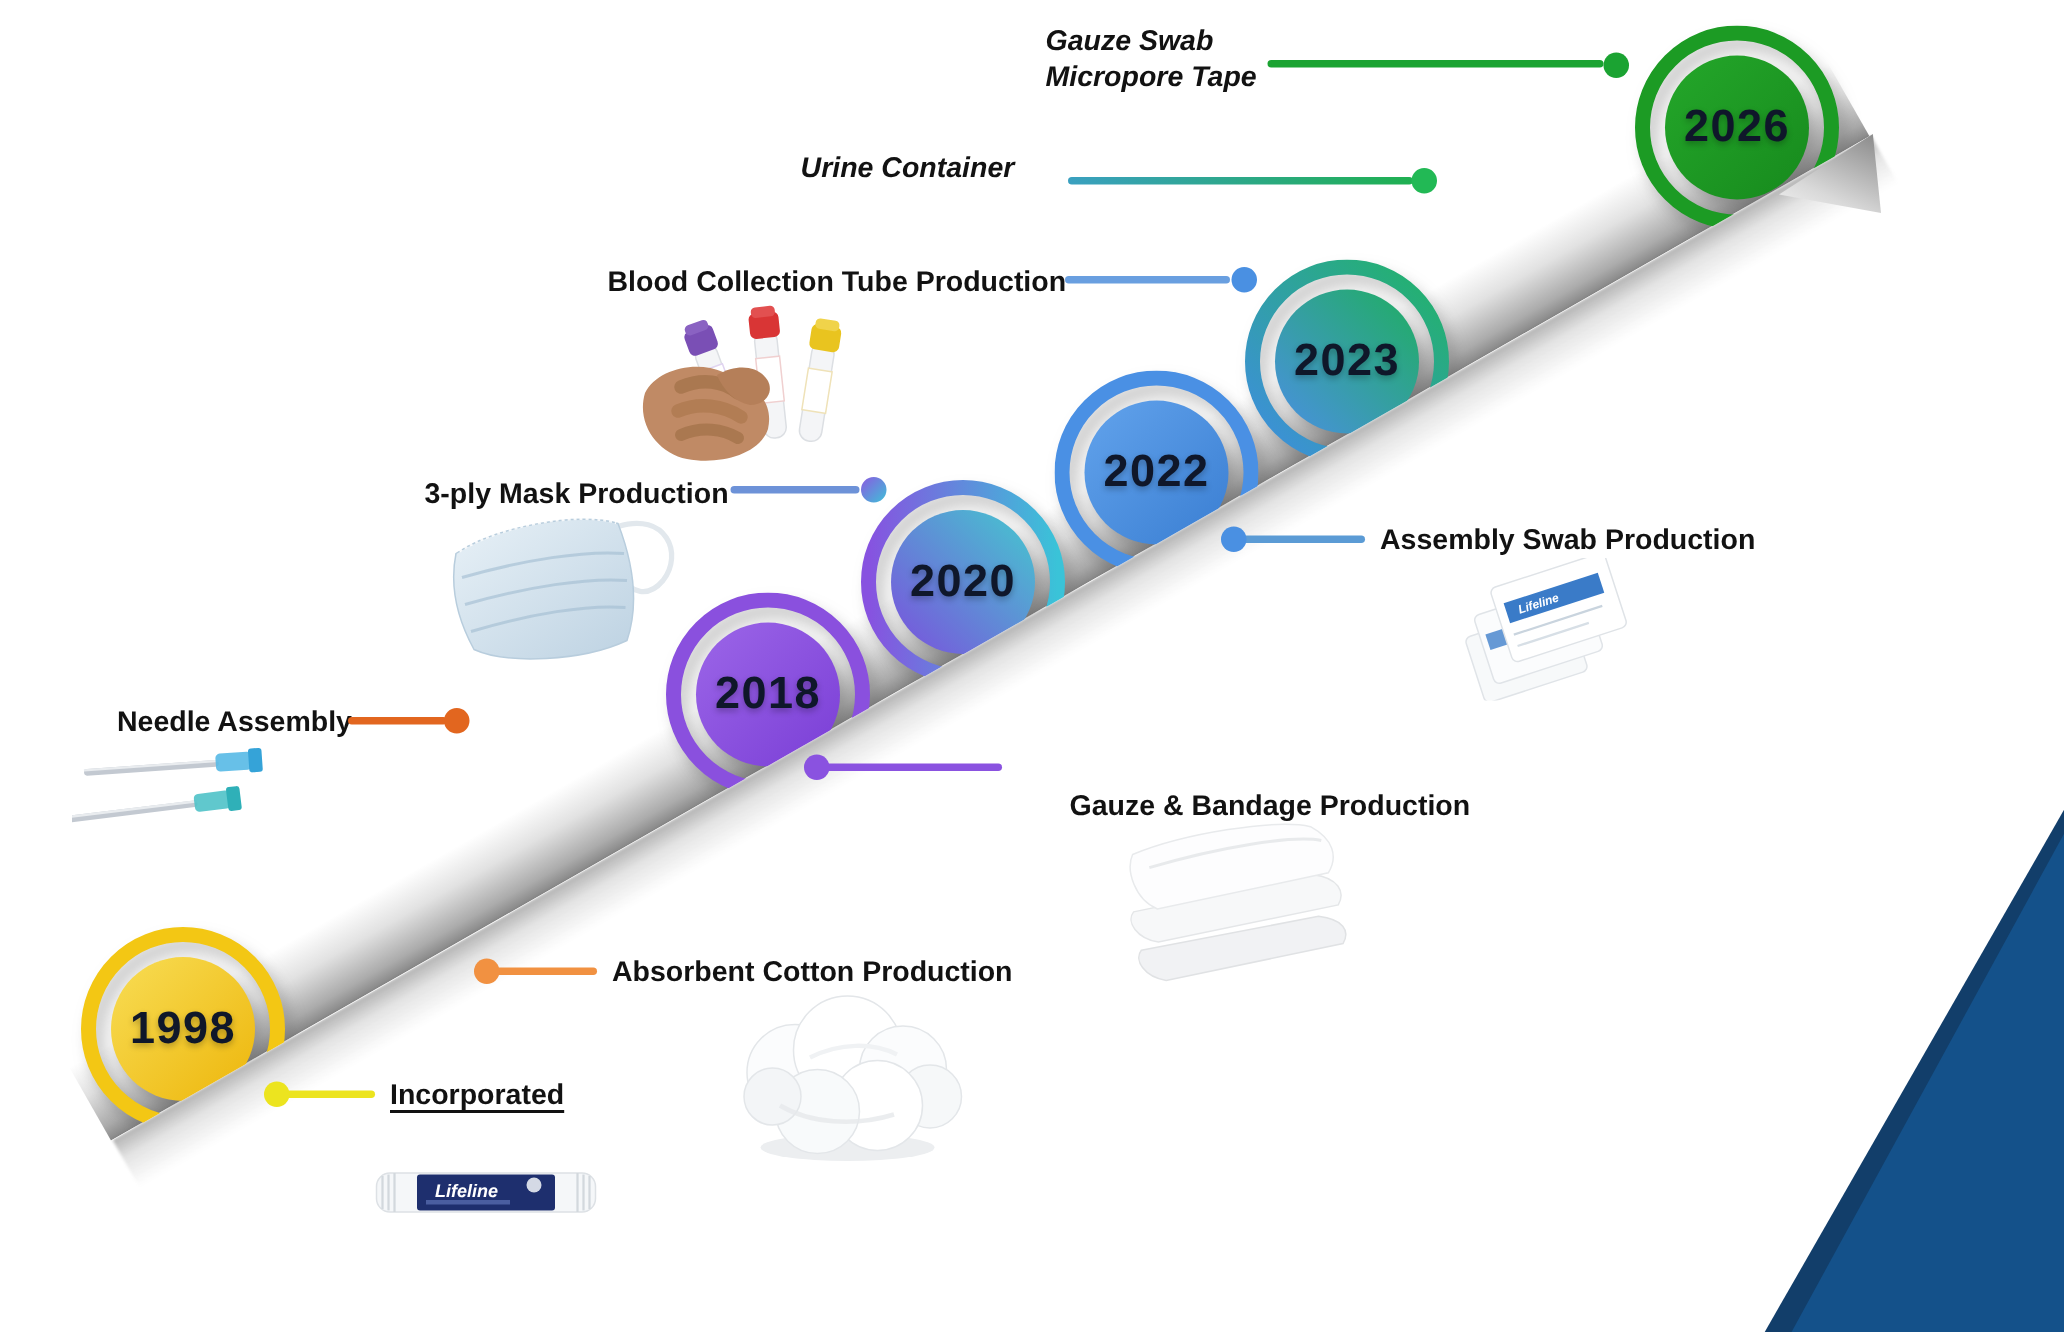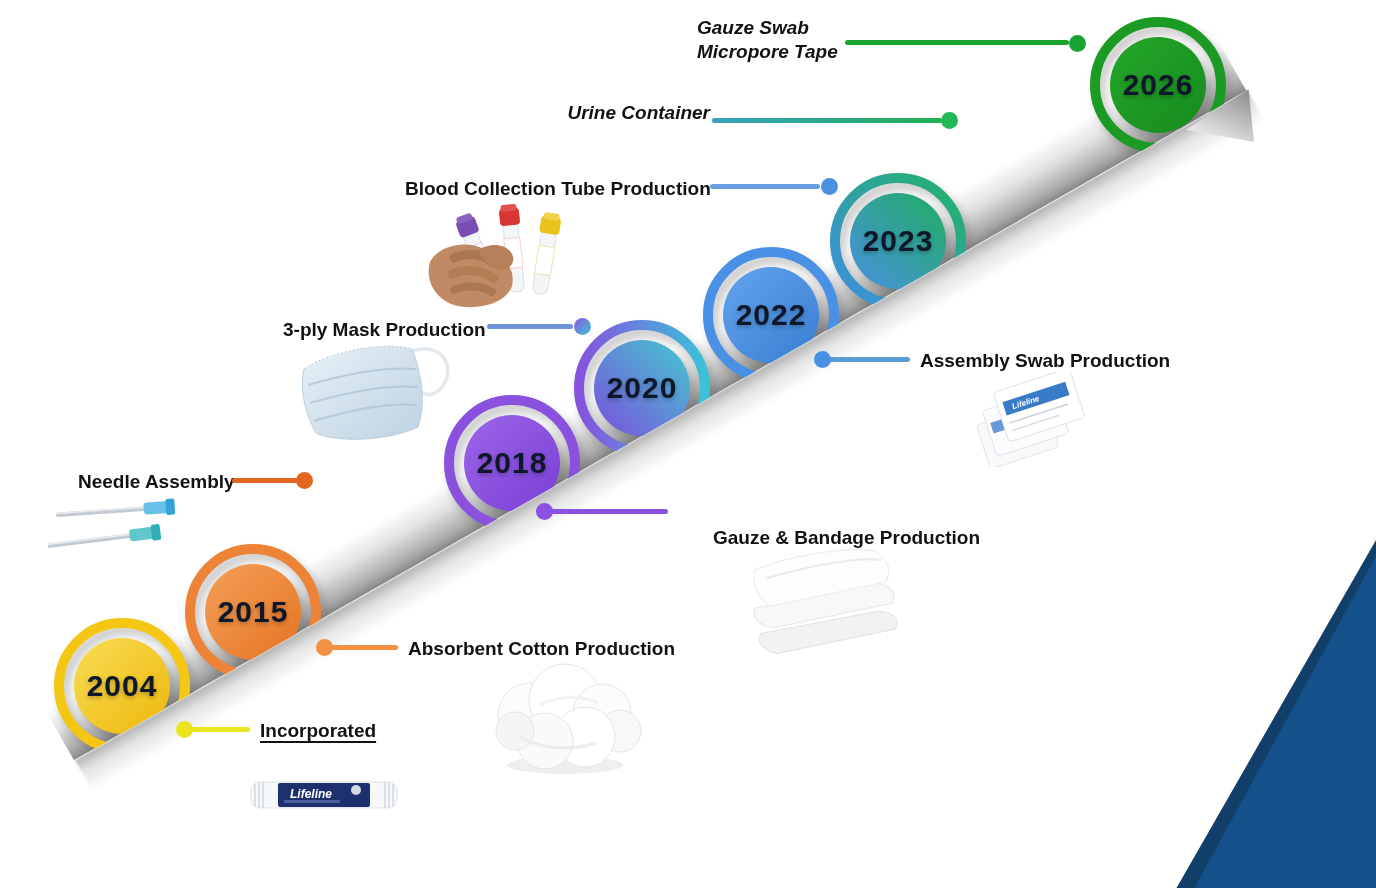--- a/index.html
+++ b/index.html
@@ -34,21 +34,21 @@
   
   .lab{position:absolute;color:#121212;font-size:19px;font-weight:700;line-height:24px;z-index:5;white-space:nowrap;}
   .lab.italic{font-style:italic;}
   .cline{position:absolute;height:5px;border-radius:3px;z-index:5;}
   .cdot{position:absolute;width:17px;height:17px;border-radius:50%;z-index:5;}
 
   #t-gst{left:697px;top:16px;}
   #l-gst{left:845px;top:40px;width:224px;background:#1ba332;}
   #d-gst{left:1069px;top:35px;background:#1ba332;}
 
-  #t-urine{left:500px;top:101px;width:210px;text-align:right;}
+  #t-urine{left:500px;top:101px;width:210px;text-align:center;}
   #l-urine{left:712px;top:118px;width:230px;background:linear-gradient(to right,#3aa0c0,#1fb050);}
   #d-urine{left:941px;top:112px;background:#22b955;}
 
   #t-blood{left:405px;top:177px;}
   #l-blood{left:710px;top:184px;width:110px;background:#699fe0;}
   #d-blood{left:821px;top:178px;background:#4a90e2;}
 
   #t-mask{left:283px;top:318px;}
   #l-mask{left:487px;top:324px;width:86px;background:#6d92d8;}
   #d-mask{left:574px;top:318px;background:linear-gradient(135deg,#8a5ae0,#3fc0d8);}
@@ -103,36 +103,23 @@
       <svg width="136" height="136" viewBox="0 0 136 136">
         <defs>
             <linearGradient id="f0" x1="0" y1="0" x2="1" y2="1">
           <stop offset="0" stop-color="#f8dd55"></stop>
               <stop offset="1" stop-color="#edb60b"></stop>
             </linearGradient>
           </defs>
         <circle cx="68" cy="68" r="63" fill="none" stroke="#f3c714" stroke-width="10"></circle>
         <circle cx="68" cy="68" r="48" fill="url(#f0)"></circle>
       </svg>
-      <div class="year">2004</div>
-    </div>
-
-    <div class="milestone" id="m1">
-      <svg width="136" height="136" viewBox="0 0 136 136">
-        <defs>
-            <linearGradient id="f1" x1="0" y1="0" x2="1" y2="1">
-          <stop offset="0" stop-color="#f3a058"></stop>
-              <stop offset="1" stop-color="#e67322"></stop>
-            </linearGradient>
-          </defs>
-        <circle cx="68" cy="68" r="63" fill="none" stroke="#ec8336" stroke-width="10"></circle>
-        <circle cx="68" cy="68" r="48" fill="url(#f1)"></circle>
-      </svg>
-      <div class="year">2015</div>
-    </div>
+      <div class="year">1998</div>
+    </div>
+
 
 
     <div class="milestone" id="m3">
       <svg width="136" height="136" viewBox="0 0 136 136">
         <defs>
             <linearGradient id="f3" x1="0" y1="0" x2="1" y2="1">
           <stop offset="0" stop-color="#9c66e8"></stop>
               <stop offset="1" stop-color="#7a3ed6"></stop>
             </linearGradient>
           </defs>

